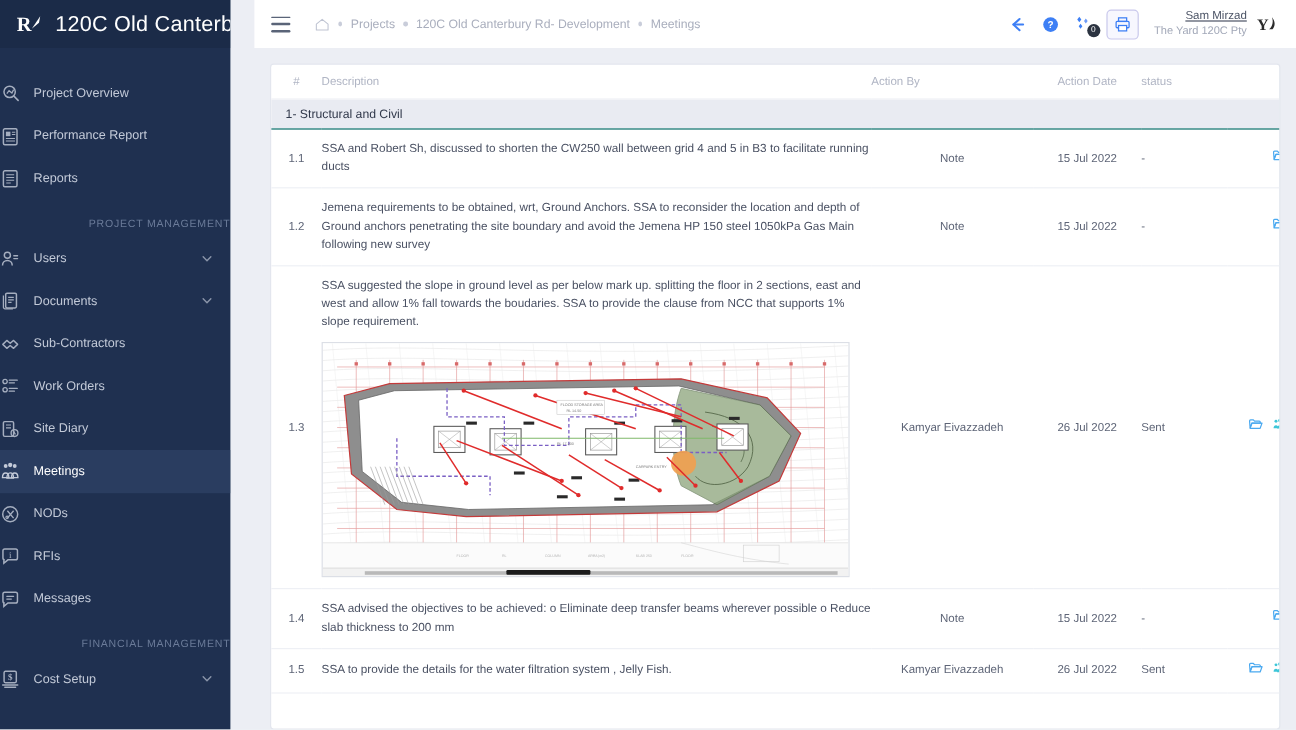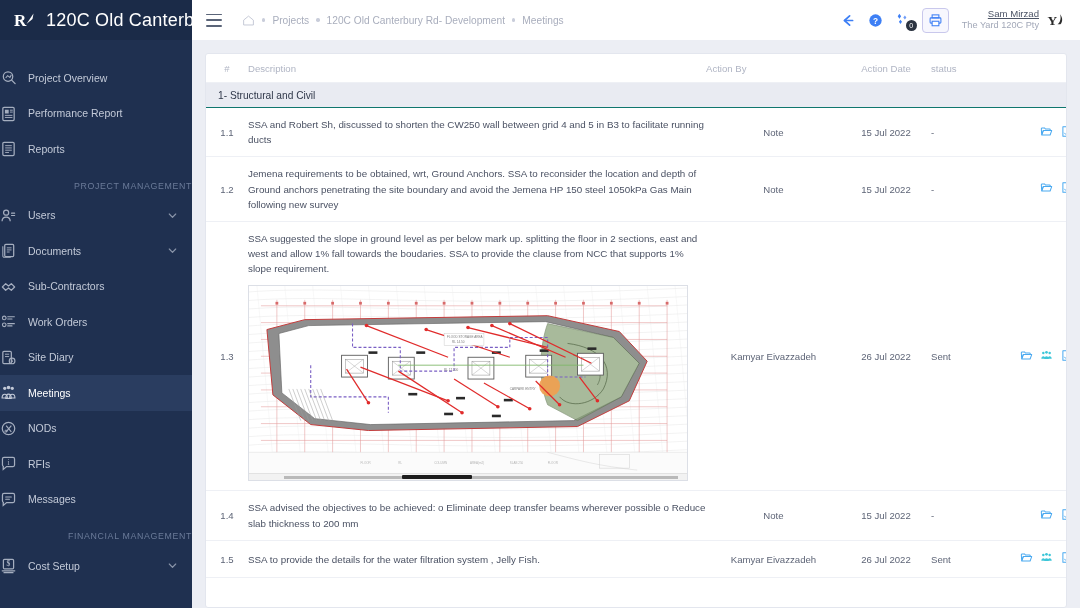--- a/index.html
+++ b/index.html
@@ -70,20 +70,21 @@
     white-space: nowrap;
     text-align: right;
   }
 
   
   .main {
     flex: 1; height: 608px;
     background: #eceef4;
     display: flex; flex-direction: column;
     overflow: hidden;
+    padding-left: 20px;
   }
   .topbar {
     height: 40px;
     background: #ffffff;
     display: flex; align-items: center;
     flex: 0 0 40px;
     padding: 0 10px 0 14px;
   }
   .hamburger {
     width: 16px; height: 13px;

